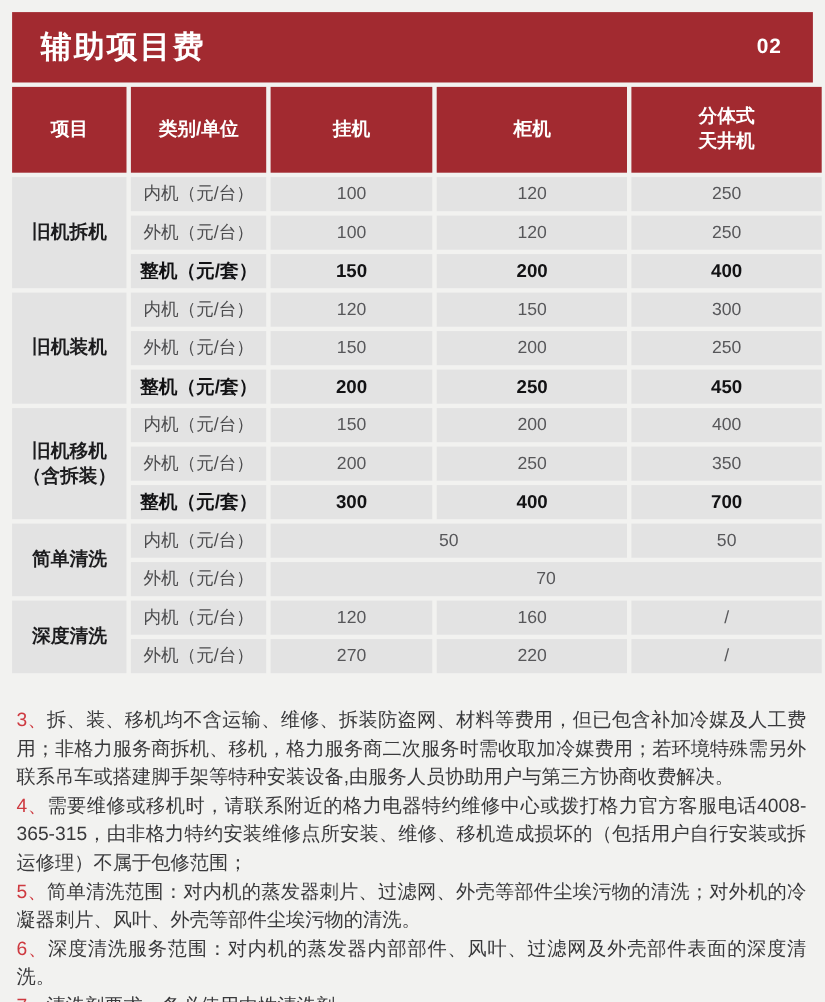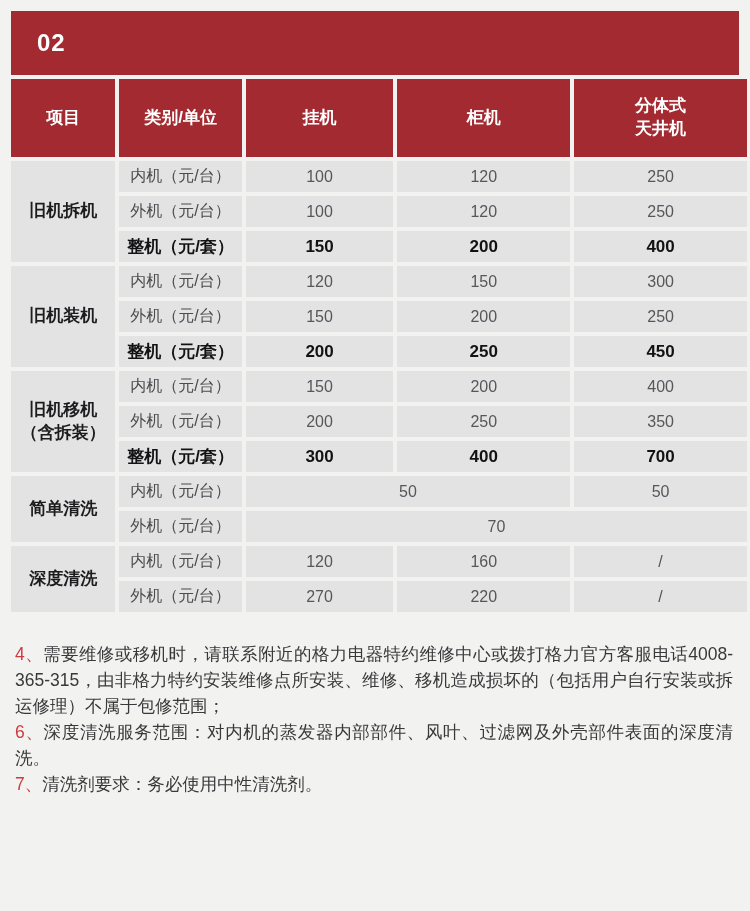--- a/index.html
+++ b/index.html
@@ -26,21 +26,21 @@
   }
   .title-bar h1{
     margin:0;
     color:#ffffff;
     font-size:28px;
     font-weight:bold;
     letter-spacing:2px;
   }
   .title-bar .page-num{
     color:#ffffff;
-    font-size:24px;
+    font-size:19px;
     font-weight:bold;
     letter-spacing:1px;
   }
   
   .table-wrap{margin:0 -4px;}
   table.fee{
     width:calc(100% + 8px);
     border-collapse:separate;
     border-spacing:4px;
     table-layout:fixed;
@@ -93,20 +93,21 @@
     text-align:justify;
   }
   .notes .num{color:#ce3a40;}
 </style>
 </head>
 <body>
 
 <div class="page">
 
   <header class="title-bar">
+    <h1>辅助项目费</h1>
     <span class="page-num">02</span>
   </header>
 
   <div class="table-wrap">
     <table class="fee">
       <colgroup>
         <col style="width:14.5%">
         <col style="width:17%">
         <col style="width:20.5%">
         <col style="width:24%">
@@ -207,18 +208,20 @@
           <td class="cat">外机（元/台）</td>
           <td class="val">270</td>
           <td class="val">220</td>
           <td class="val">/</td>
         </tr>
       </tbody>
     </table>
   </div>
 
   <section class="notes">
+    <p><span class="num">3、</span><span>拆、装、移机均不含运输、维修、拆装防盗网、材料等费用，但已包含补加冷媒及人工费用；非格力服务商拆机、移机，格力服务商二次服务时需收取加冷媒费用；若环境特殊需另外联系吊车或搭建脚手架等特种安装设备,由服务人员协助用户与第三方协商收费解决。</span></p>
     <p><span class="num">4、</span><span>需要维修或移机时，请联系附近的格力电器特约维修中心或拨打格力官方客服电话4008-365-315，由非格力特约安装维修点所安装、维修、移机造成损坏的（包括用户自行安装或拆运修理）不属于包修范围；</span></p>
+    <p><span class="num">5、</span><span>简单清洗范围：对内机的蒸发器刺片、过滤网、外壳等部件尘埃污物的清洗；对外机的冷凝器刺片、风叶、外壳等部件尘埃污物的清洗。</span></p>
     <p><span class="num">6、</span><span>深度清洗服务范围：对内机的蒸发器内部部件、风叶、过滤网及外壳部件表面的深度清洗。</span></p>
     <p><span class="num">7、</span><span>清洗剂要求：务必使用中性清洗剂。</span></p>
   </section>
 
 </div>
 
 </body></html>

